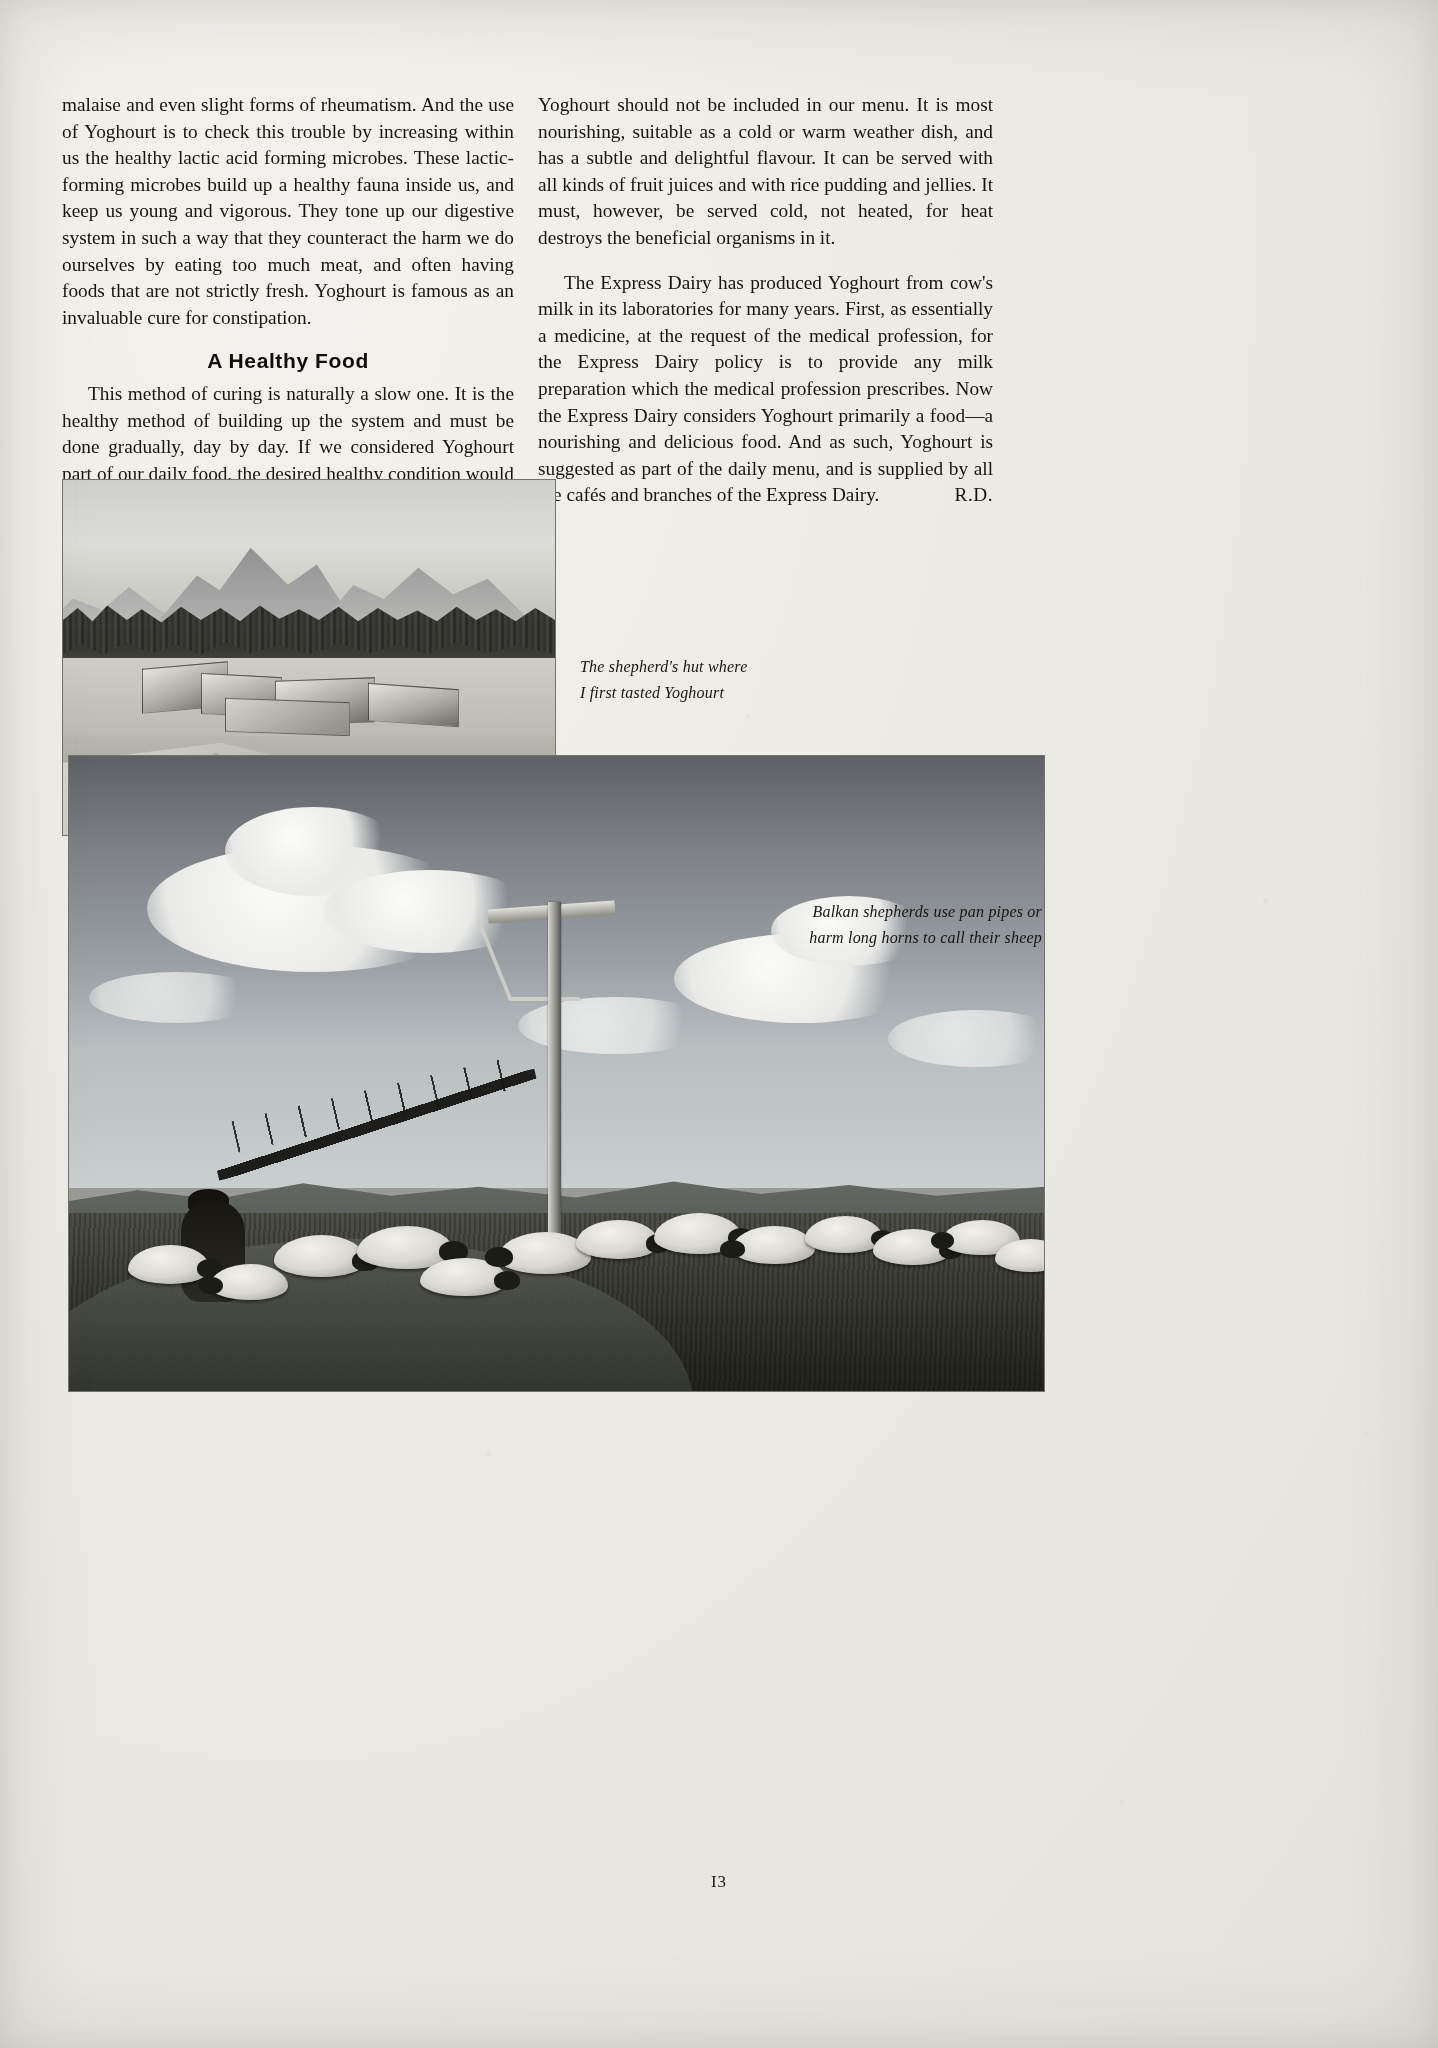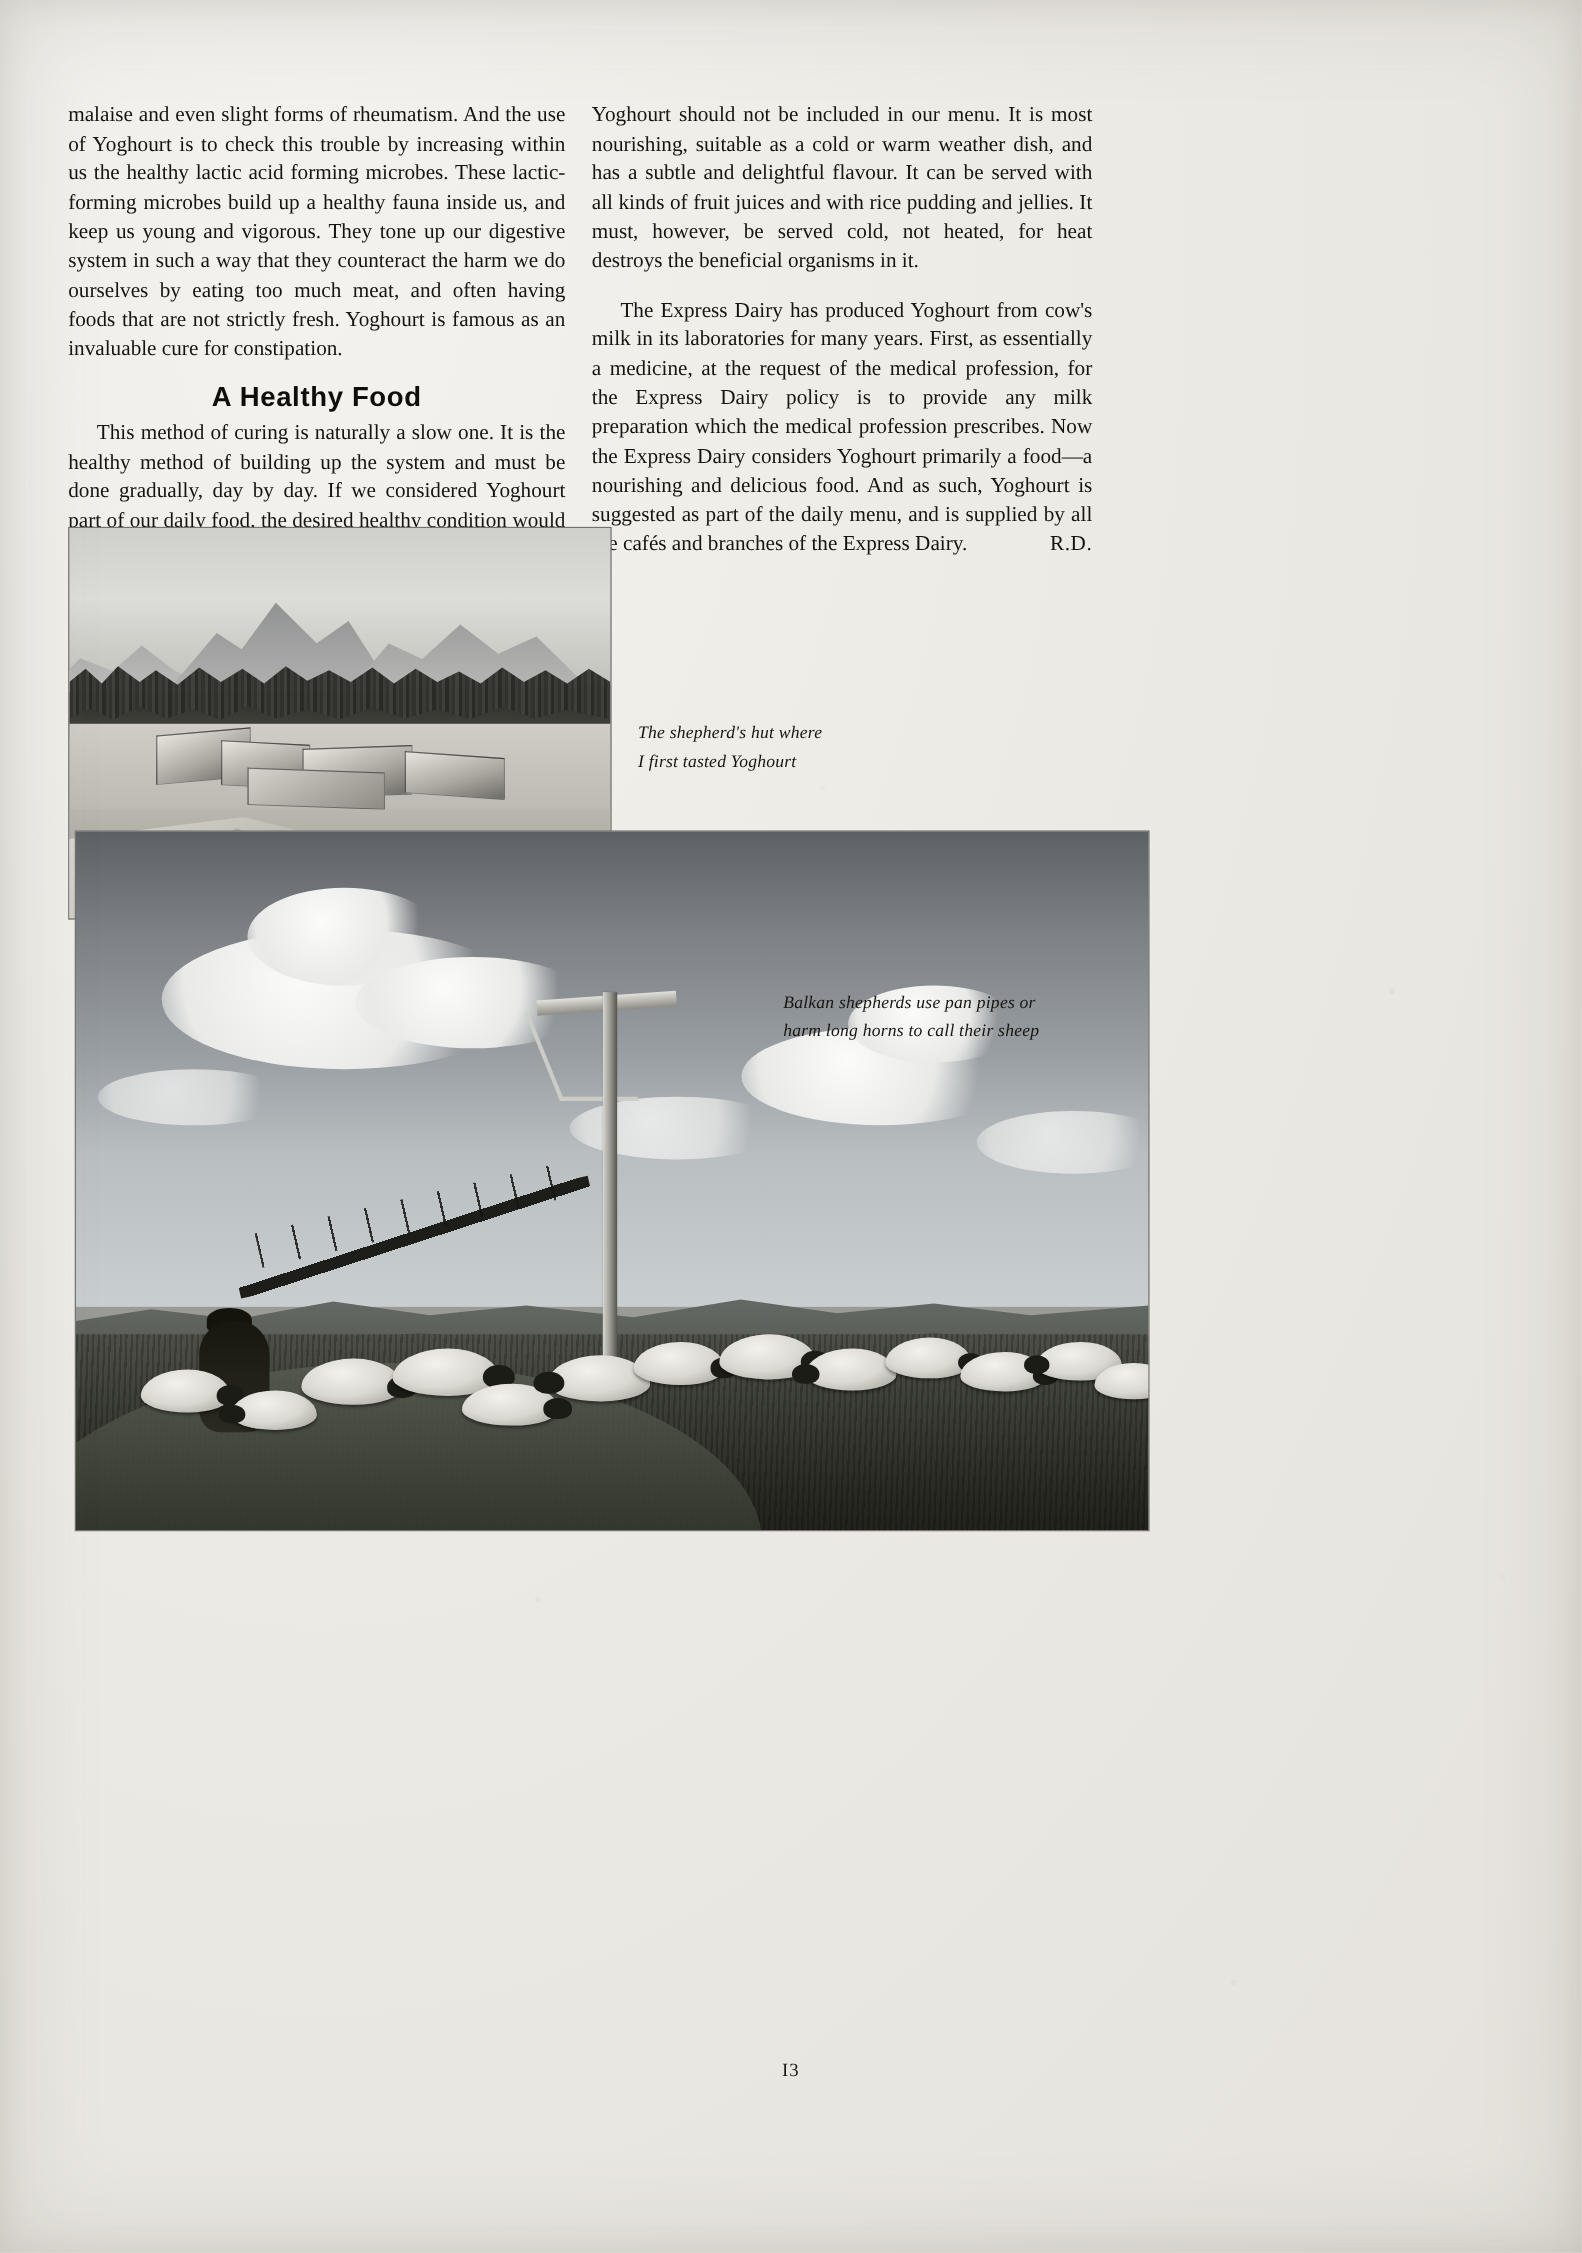--- a/index.html
+++ b/index.html
@@ -45,39 +45,39 @@
   }
   .col p{margin:0;}
   .col p + p{margin-top:18px;}
   .indent{text-indent:26px;}
   #col-left{left:62px;top:92px;width:452px;}
   #col-right{left:538px;top:92px;width:455px;}
 
   h2.sec{
     font-family:"Liberation Sans", sans-serif;
     font-weight:bold;
-    font-size:25px;
+    font-size:21px;
     letter-spacing:.6px;
     text-align:center;
     margin:17px 0 6px 0;
     color:#100e0a;
   }
   .sig{float:right;font-weight:normal;letter-spacing:.5px;}
 
   
   .caption{
     position:absolute;
     font-style:italic;
     font-size:16px;
     line-height:25.5px;
     color:#17150f;
     letter-spacing:.2px;
   }
   #caption-hut{left:580px;top:654px;width:330px;}
-  #caption-pipes{left:712px;top:899px;width:330px;text-align:left;font-family:Liberation Serif, serif;}
+  #caption-pipes{left:712px;top:899px;width:330px;text-align:right;font-family:Liberation Serif, serif;}
 
   
   .photo{
     position:absolute;
     background:#9a9a96;
     overflow:hidden;
     border:1px solid rgba(40,40,40,.35);
   }
   #photo-hut{left:62px;top:479px;width:492px;height:355px;}
   #photo-pipes{left:68px;top:755px;width:975px;height:635px;}

